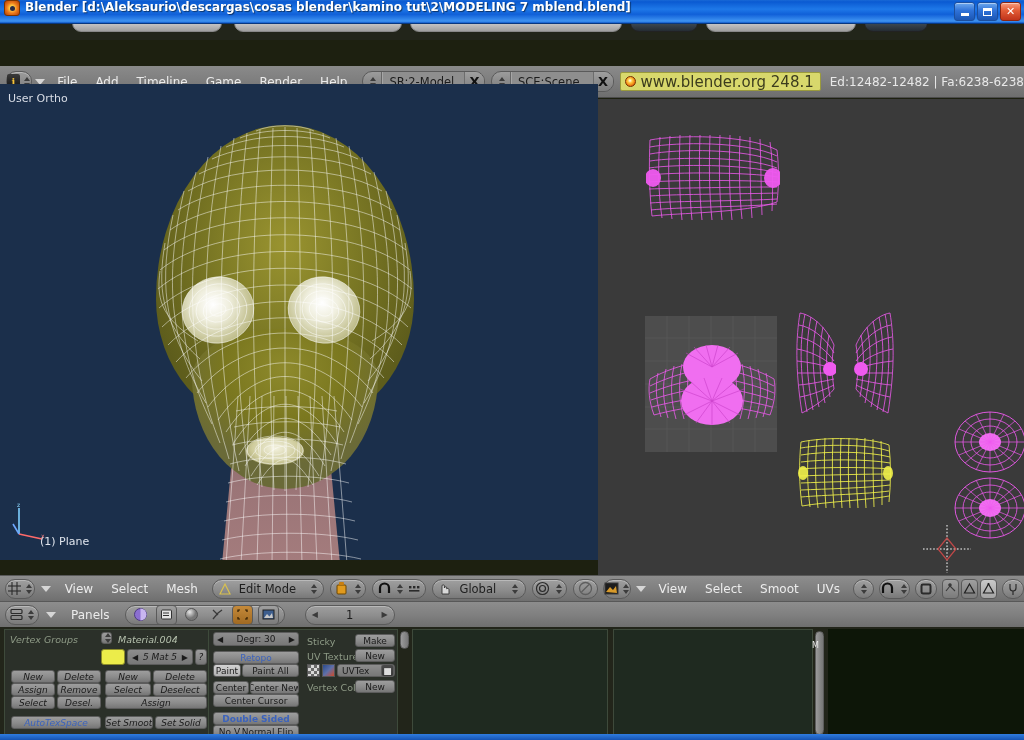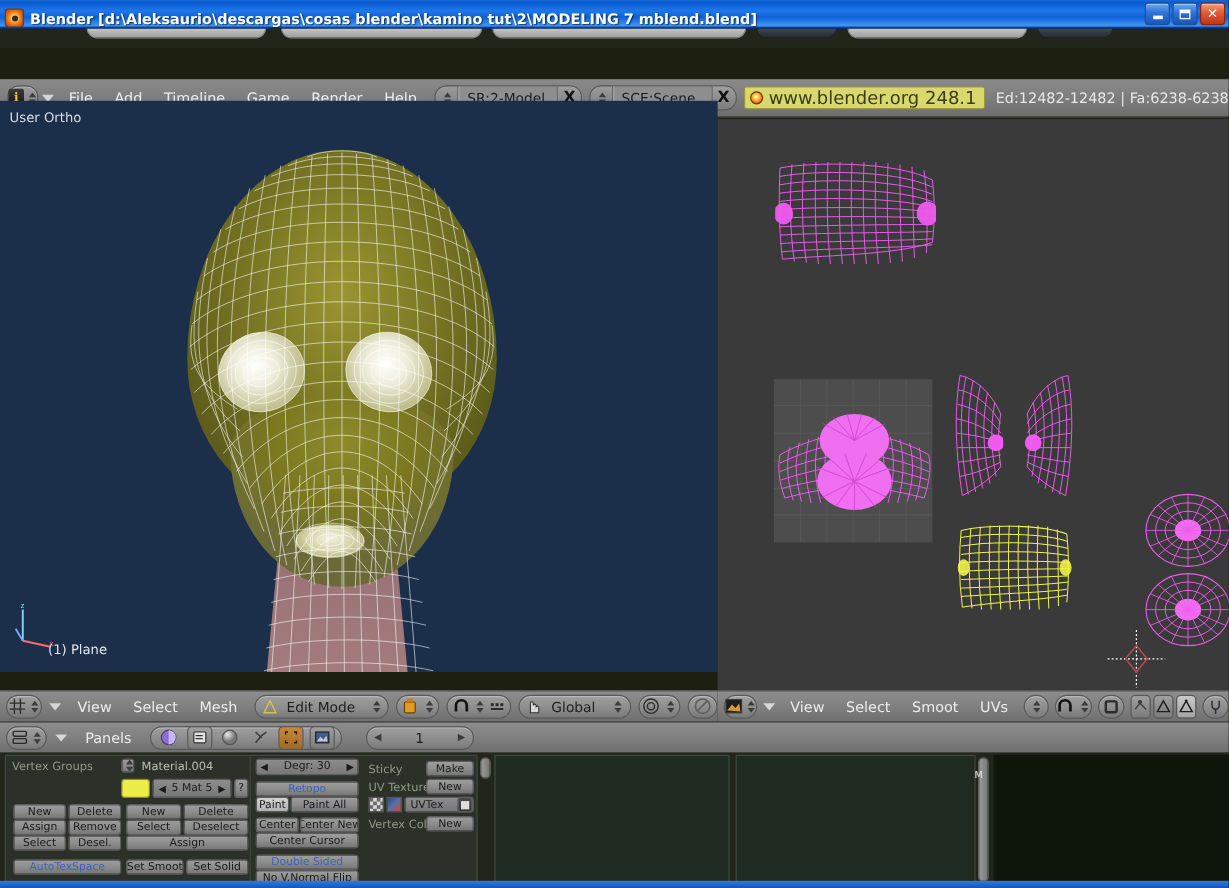--- a/index.html
+++ b/index.html
@@ -8,21 +8,21 @@
     font-family: "DejaVu Sans", sans-serif;
     overflow: hidden;
     background: #1d2010;
   }
   #app { position: relative; width: 1024px; height: 740px; overflow: hidden; }
 
   
   .titlebar {
     position: absolute; left: 0; top: 0; width: 1024px; height: 24px;
     background: linear-gradient(180deg,#1868d6 0%, #0a5ad2 8%, #1e78e8 40%, #1060d8 62%, #3f94f2 92%, #0e57c8 100%);
-    display: flex; align-items: flex-end; padding-left: 4px;
+    display: flex; align-items: flex-start; padding-left: 4px;
     border-bottom: 1px solid #08387f;
   }
   .win-icon {
     width: 16px; height: 16px; border-radius: 3px; flex: 0 0 auto;
     background: radial-gradient(circle at 50% 50%, #ffffff 0%, #ffd24a 22%, #f07d1c 52%, #b03c06 100%);
     border: 1px solid #7a3400; margin-right: 5px; position: relative;
   }
   .win-icon::after {
     content:""; position:absolute; left:5px; top:5px; width:5px; height:5px;
     border-radius:50%; background:#2a2a44;
@@ -936,21 +936,21 @@
       </div>
       <div class="pill" style="width:90px;margin-left:18px;justify-content:space-between;padding:0 6px;">
         <span class="arrowL">◀</span>
         <span class="lbl">1</span>
         <span class="arrowR">▶</span>
       </div>
     </div>
 
     <div class="panelsbody">
 
-      <div class="bpanel" style="left:4px;width:230px;">
+      <div class="bpanel" style="left:4px;width:230px;font-style:italic;">
         <div class="plabel" style="left:5px;top:4px;">Vertex Groups</div>
         <div class="pbtn" style="left:96px;top:2px;width:11px;height:12px;padding:0;">
           <span class="spinner" style="height:10px">
               <i class="up"></i>
               <i class="dn"></i>
             </span>
         </div>
         <div class="plabel" style="left:113px;top:4px;color:#b5c0ad;">Material.004</div>
 
         <div class="pbtn swatch" style="left:96px;top:19px;width:24px;height:16px;"></div>
@@ -984,21 +984,21 @@
           <span style="position:absolute;left:3px;font-size:8px;">◀</span>
           <span>Degr: 30</span>
           <span style="position:absolute;right:3px;font-size:8px;">▶</span>
         </div>
         <div class="pbtn blue" style="left:4px;top:21px;width:86px;">Retopo</div>
         <div class="pbtn sel" style="left:4px;top:34px;width:28px;">Paint</div>
         <div class="pbtn" style="left:33px;top:34px;width:57px;">Paint All</div>
         <div class="pbtn" style="left:4px;top:51px;width:36px;">Center</div>
         <div class="pbtn" style="left:41px;top:51px;width:49px;">Center New</div>
         <div class="pbtn" style="left:4px;top:64px;width:86px;">Center Cursor</div>
-        <div class="pbtn blue" style="left:4px;top:82px;width:86px;">Double Sided</div>
+        <div class="pbtn blue" style="left:4px;top:82px;width:86px;font-weight:bold;">Double Sided</div>
         <div class="pbtn" style="left:4px;top:95px;width:86px;">No V.Normal Flip</div>
 
         <div class="plabel" style="left:98px;top:6px;">Sticky</div>
         <div class="pbtn" style="left:146px;top:4px;width:40px;">Make</div>
         <div class="plabel" style="left:98px;top:21px;">UV Texture</div>
         <div class="pbtn" style="left:146px;top:19px;width:40px;">New</div>
         <div class="uvtex-sw" style="left:98px;top:34px;"></div>
         <div class="uvtex-ic" style="left:113px;top:34px;"></div>
         <div class="pbtn field" style="left:128px;top:34px;width:58px;height:13px;justify-content:flex-start;padding-left:4px;">UVTex</div>
         <div class="pbtn dark" style="left:172px;top:34px;width:13px;height:13px;">■</div>

